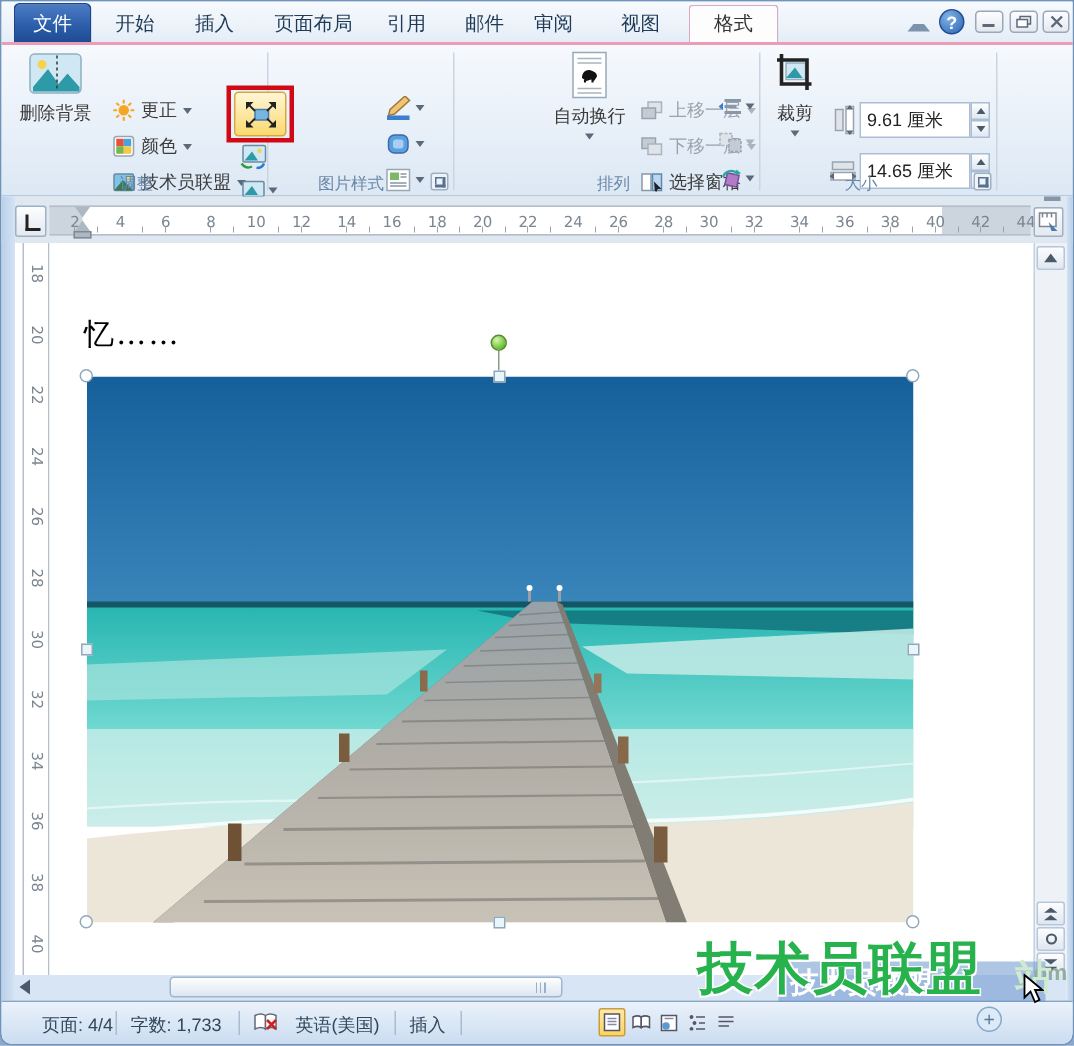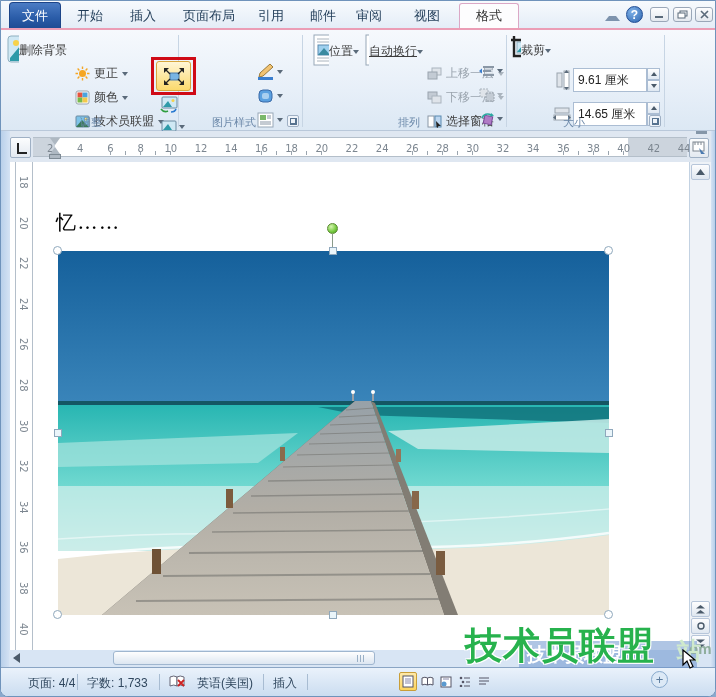--- a/index.html
+++ b/index.html
@@ -35,21 +35,21 @@
 
   
   .ribbon{position:absolute;left:0;top:27px;width:716px;height:103px;
           background:linear-gradient(#f6f9fd,#e7eff8 60%,#dce8f4);
           border-top:2px solid #eb9db5;border-bottom:1px solid #b9c8da;}
   .gsep{position:absolute;top:5px;width:1px;height:92px;background:#c7d5e4;}
   .glabel{position:absolute;top:85px;height:14px;font-size:11px;color:#6a87a8;text-align:center;}
   .launcher{position:absolute;top:85px;width:12px;height:12px;border:1px solid #9fb0c4;border-radius:2px;background:#eef3f9;}
   .launcher:before{content:"";position:absolute;left:2px;top:2px;width:4px;height:4px;border-left:1px solid #56728f;border-top:1px solid #56728f;}
   .launcher:after{content:"";position:absolute;right:1px;bottom:1px;width:5px;height:5px;border-right:2px solid #56728f;border-bottom:2px solid #56728f;}
-  .bigbtn{position:absolute;top:4px;display:flex;flex-direction:row;align-items:center;
+  .bigbtn{position:absolute;top:4px;display:flex;flex-direction:column;align-items:center;
           font-size:12px;color:#3c3c3c;text-align:center;}
   .bigbtn .lbl{margin-top:3px;white-space:nowrap;}
   .caret{width:0;height:0;border-left:3px solid transparent;border-right:3px solid transparent;
          border-top:4px solid #5a6a7a;display:inline-block;}
   .caret.dim{border-top-color:#aab4be;}
   .rowbtn{position:absolute;height:21px;display:flex;align-items:center;gap:4px;
           font-size:12px;color:#3c3c3c;white-space:nowrap;}
   .rowbtn.disabled{color:#9aa4ae;}
   .minibtn{position:absolute;display:flex;align-items:center;gap:2px;}
   .hl-compress{position:absolute;left:155px;top:31px;width:35px;height:30px;
@@ -289,36 +289,21 @@
         <line x1="10" y1="4" x2="14" y2="4" stroke="#8a97a6"></line>
           <line x1="10" y1="6" x2="14" y2="6" stroke="#8a97a6"></line>
         <line x1="3" y1="10" x2="14" y2="10" stroke="#8a97a6"></line>
           <line x1="3" y1="12" x2="14" y2="12" stroke="#8a97a6"></line>
       </svg>
       <span class="caret"></span>
     </div>
     <div class="glabel" style="left:198px;width:70px;font-family:Liberation Serif, serif;">图片样式</div>
     <div class="launcher" style="left:286px;"></div>
 
-    <div class="bigbtn" style="left:310px;width:48px;">
-      <svg width="28" height="32">
-        <rect x="3" y="1" width="22" height="30" fill="#fff" stroke="#98a8b8"></rect>
-        <g stroke="#aab4be">
-            <line x1="6" y1="5" x2="22" y2="5"></line>
-            <line x1="6" y1="8" x2="22" y2="8"></line>
-            <line x1="6" y1="24" x2="22" y2="24"></line>
-            <line x1="6" y1="27" x2="22" y2="27"></line>
-          </g>
-        <rect x="7" y="11" width="14" height="10" fill="#9fd0ee" stroke="#5a8ab0"></rect>
-        <polygon points="7,21 13,14 19,21" fill="#3a8aa0"></polygon>
-      </svg>
-      <span class="lbl">位置</span>
-      <span class="caret" style="margin-top:3px;"></span>
-    </div>
-    <div class="bigbtn" style="left:362px;width:60px;text-decoration:underline;">
+    <div class="bigbtn" style="left:362px;width:60px;">
       <svg width="28" height="32">
         <rect x="3" y="1" width="22" height="30" fill="#fff" stroke="#98a8b8"></rect>
         <g stroke="#aab4be">
             <line x1="6" y1="5" x2="22" y2="5"></line>
             <line x1="6" y1="8" x2="22" y2="8"></line>
             <line x1="6" y1="25" x2="22" y2="25"></line>
             <line x1="6" y1="28" x2="22" y2="28"></line>
           </g>
         <path d="M9,18 c0,-4 3,-6 6,-5 c3,1 4,2 4,4 l-2,3 l-2,-1 l-3,1 z" fill="#111"></path>
         <line x1="11" y1="19" x2="11" y2="21" stroke="#111" stroke-width="1.4"></line>

